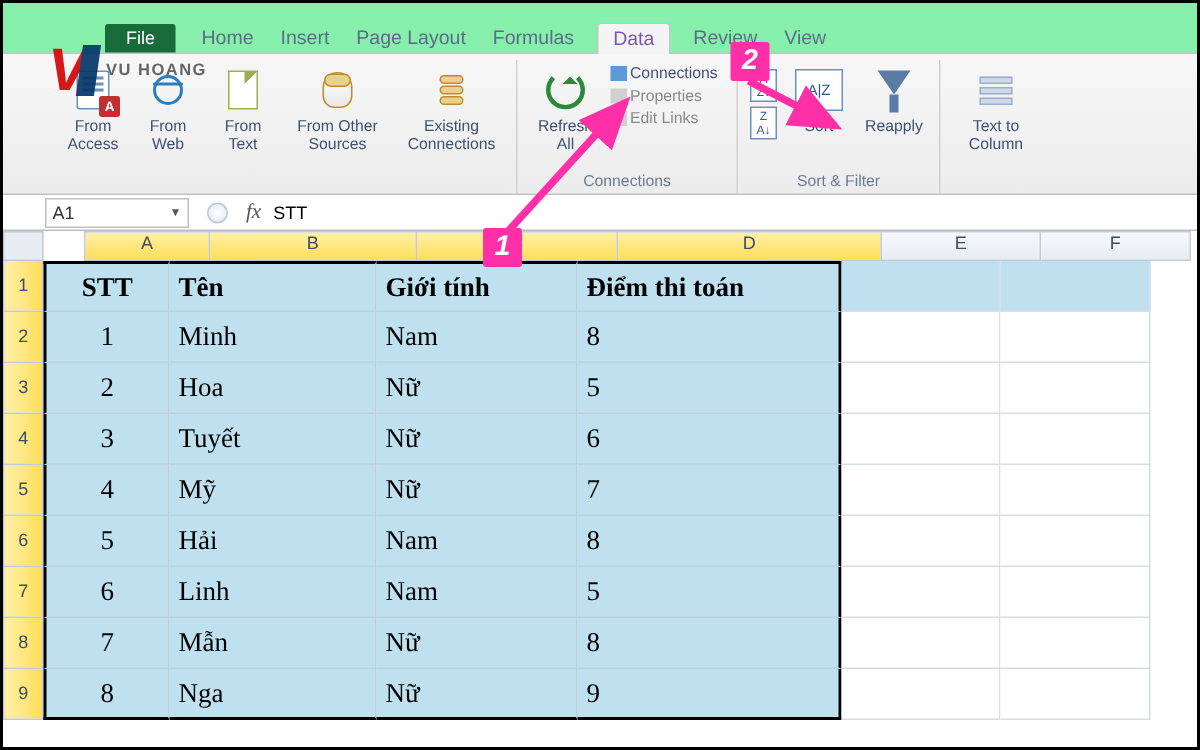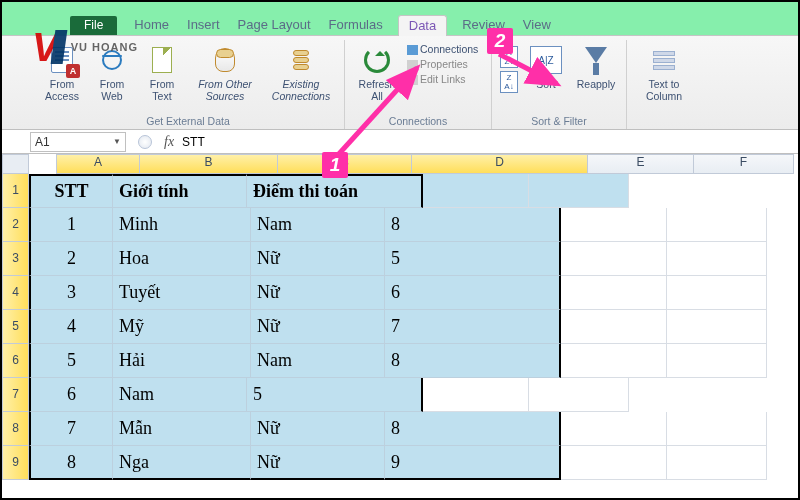--- a/index.html
+++ b/index.html
@@ -76,21 +76,21 @@
   }
   .group .row { display: flex; gap: 6px; flex: 1;}
   .group-label {
     font-size: 10.5px;
     color: #6a7c94;
     padding: 1px 0 2px;
   }
   .btn-big { width: 48px; font-size: 10.5px; color: #3d5172; text-align: center; }
   .btn-big.small {width:44px;}
   .btn-big.medium {width:58px;}
-  .btn-big.wide {width:70px;font-style:italic;}
+  .btn-big.wide {width:70px;}
   .icon-box {
     width: 32px; height: 32px; margin: 2px auto 2px;
     display: flex; align-items: center; justify-content: center;
     position: relative;
   }
   .icon-doc {
     width: 22px; height: 26px; background: #fff; border: 1px solid #6b90c0; border-radius: 2px; position: relative;
   }
   .icon-doc::before { content:""; position:absolute; left:3px; top:3px; right:3px; height:2px; background:#6b90c0; box-shadow:0 4px 0 #6b90c0,0 8px 0 #6b90c0;}
   .badge-a { position:absolute; bottom:-2px; right:-2px; width:14px;height:14px;background:#c03030;color:#fff;font-size:9px;font-weight:700;display:flex;align-items:center;justify-content:center;border-radius:2px;}
@@ -211,21 +211,20 @@
             <div class="multidb">
               <span></span>
               <span></span>
               <span></span>
             </div>
           </div>
         <div style="white-space:pre-line">Existing
 Connections</div>
       </div>
     </div>
-    <div class="group-label">Get External Data</div>
   </div>
 
   <div class="group">
     <div class="row">
       <div class="btn-big">
         <div class="icon-box">
             <div class="refresh-i"></div>
           </div>
         <div style="white-space:pre-line">Refresh
 All</div>
@@ -298,20 +297,21 @@
       <div class="cw-c sel">C</div>
       <div class="cw-d sel">D</div>
       <div class="cw-e">E</div>
       <div class="cw-f">F</div>
     </div>
   </div>
 
   <div class="datarow hdr">
     <div class="rowhead sel">1</div>
     <div class="cell cw-a center sel-top sel-left">STT</div>
+    <div class="cell cw-b sel-top">Tên</div>
     <div class="cell cw-c sel-top">Giới tính</div>
     <div class="cell cw-d sel-top sel-right">Điểm thi toán</div>
     <div class="cell cw-e empty"></div>
     <div class="cell cw-f empty"></div>
   </div>
 
   <div id="rows">
       <div class="datarow">
      <div class="rowhead sel">2</div>
      <div class="cell cw-a center sel-left">1</div>
@@ -353,20 +353,21 @@
      <div class="cell cw-a center sel-left">5</div>
      <div class="cell cw-b">Hải</div>
      <div class="cell cw-c">Nam</div>
      <div class="cell cw-d sel-right">8</div>
      <div class="cell cw-e empty"></div>
      <div class="cell cw-f empty"></div>
    </div>
       <div class="datarow">
      <div class="rowhead sel">7</div>
      <div class="cell cw-a center sel-left">6</div>
+     <div class="cell cw-b">Linh</div>
      <div class="cell cw-c">Nam</div>
      <div class="cell cw-d sel-right">5</div>
      <div class="cell cw-e empty"></div>
      <div class="cell cw-f empty"></div>
    </div>
       <div class="datarow">
      <div class="rowhead sel">8</div>
      <div class="cell cw-a center sel-left">7</div>
      <div class="cell cw-b">Mẫn</div>
      <div class="cell cw-c">Nữ</div>

